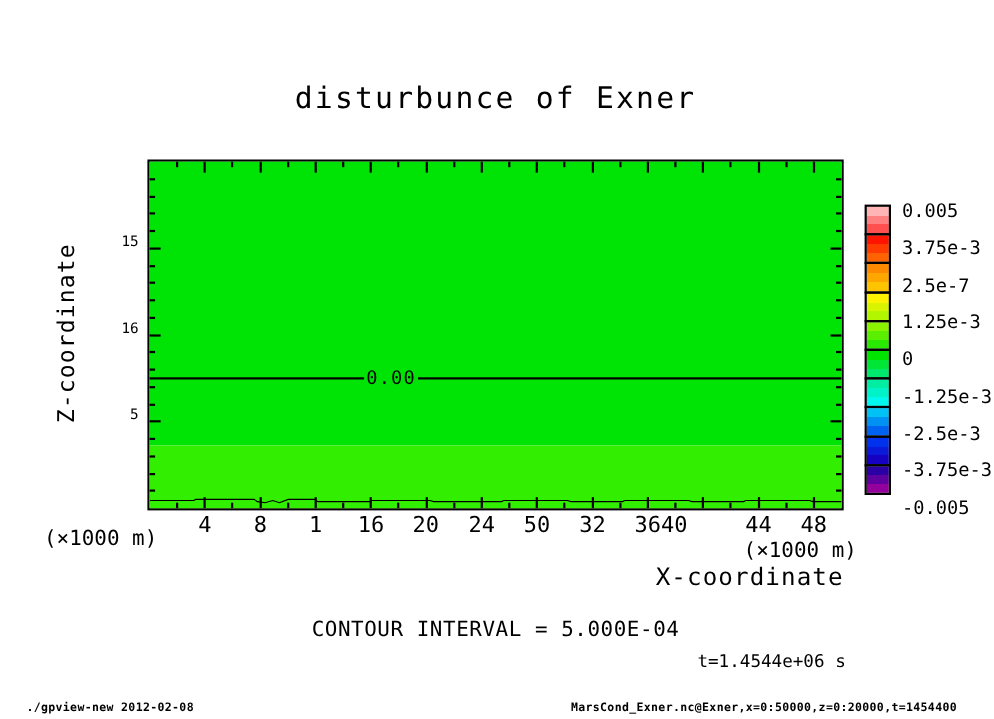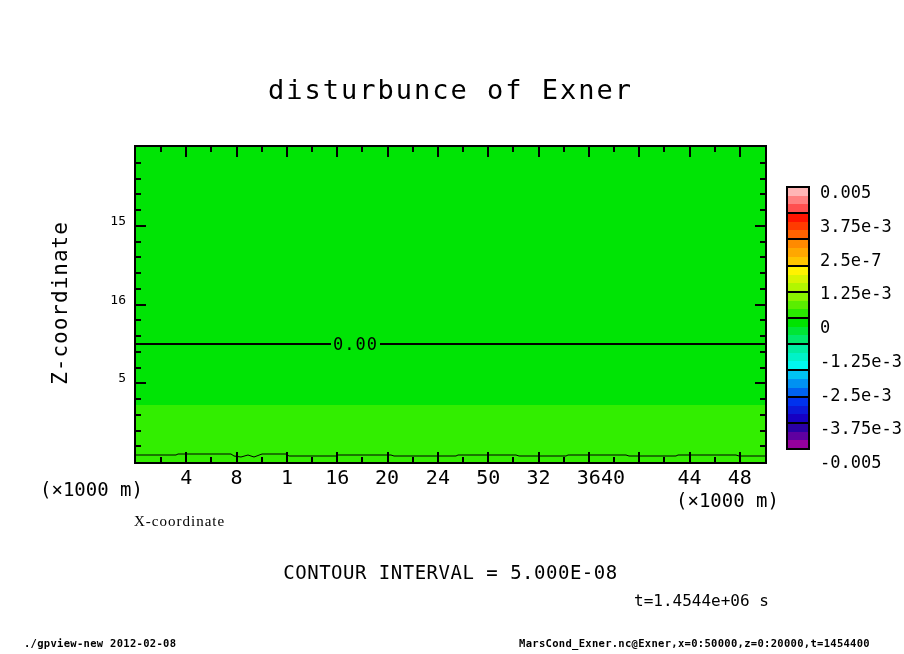--- a/index.html
+++ b/index.html
@@ -11,21 +11,21 @@
   #title{left:134px;top:74px;width:633px;text-align:center;font-size:27px;letter-spacing:2px;white-space:nowrap;}
   #plot{left:134px;top:145px;width:629px;height:315px;border:2px solid #000;}
   .band{position:absolute;left:0;width:629px;}
   .ctr-seg{position:absolute;background:#000;}
   .ctr-label{position:absolute;font-size:17px;letter-spacing:1px;transform:translate(-50%,-50%);white-space:nowrap;}
   .tick{position:absolute;background:#000;}
   .xtick-label{position:absolute;width:44px;text-align:center;font-size:20px;top:465px;}
   .ytick-label{position:absolute;width:52px;text-align:right;font-size:13px;left:74px;}
   #ylabel-wrap{left:44px;top:145px;width:32px;height:315px;display:flex;align-items:center;justify-content:center;}
   #ylabel-wrap span{transform:rotate(-90deg);white-space:nowrap;font-size:21px;letter-spacing:1px;}
-  #xlabel{left:134px;top:513px;width:633px;text-align:left;font-size:15px;letter-spacing:1px;font-family:Liberation Serif, serif;}
+  #xlabel{left:134px;top:513px;width:633px;text-align:right;font-size:22px;letter-spacing:1px;}
   #yunit{left:40px;top:478px;font-size:19px;white-space:nowrap;}
   #xunit{left:676px;top:489px;font-size:19px;white-space:nowrap;}
   #colorbar{left:786px;top:186px;width:24px;}
   .cb-cell{box-sizing:border-box;width:24px;height:28.2px;border:2px solid #000;}
   .cb-cell + .cb-cell{margin-top:-2px;}
   .cb-label{position:absolute;left:820px;height:20px;line-height:20px;font-size:17px;white-space:nowrap;}
   #contour-interval{left:134px;top:561px;width:633px;text-align:center;font-size:19px;letter-spacing:0.5px;white-space:nowrap;}
   #time-note{left:634px;top:591px;font-size:16px;white-space:nowrap;}
   .footer{top:637px;font-size:10.5px;font-weight:bold;letter-spacing:0.3px;white-space:nowrap;}
   #footer-left{left:24px;}
@@ -149,21 +149,21 @@
       <div class="cb-cell" style="background: linear-gradient(rgb(255, 138, 0) 0px, rgb(255, 138, 0) 33.4%, rgb(255, 167, 0) 33.4%, rgb(255, 167, 0) 66.7%, rgb(255, 196, 0) 66.7%, rgb(255, 196, 0) 100%);"></div>
       <div class="cb-cell" style="background: linear-gradient(rgb(255, 242, 0) 0px, rgb(255, 242, 0) 33.4%, rgb(216, 244, 0) 33.4%, rgb(216, 244, 0) 66.7%, rgb(178, 246, 0) 66.7%, rgb(178, 246, 0) 100%);"></div>
       <div class="cb-cell" style="background: linear-gradient(rgb(138, 243, 0) 0px, rgb(138, 243, 0) 33.4%, rgb(90, 238, 0) 33.4%, rgb(90, 238, 0) 66.7%, rgb(42, 233, 0) 66.7%, rgb(42, 233, 0) 100%);"></div>
       <div class="cb-cell" style="background: linear-gradient(rgb(0, 228, 0) 0px, rgb(0, 228, 0) 33.4%, rgb(0, 230, 54) 33.4%, rgb(0, 230, 54) 66.7%, rgb(0, 233, 108) 66.7%, rgb(0, 233, 108) 100%);"></div>
       <div class="cb-cell" style="background: linear-gradient(rgb(0, 237, 162) 0px, rgb(0, 237, 162) 33.4%, rgb(0, 242, 200) 33.4%, rgb(0, 242, 200) 66.7%, rgb(0, 248, 238) 66.7%, rgb(0, 248, 238) 100%);"></div>
       <div class="cb-cell" style="background: linear-gradient(rgb(0, 194, 244) 0px, rgb(0, 194, 244) 33.4%, rgb(0, 146, 242) 33.4%, rgb(0, 146, 242) 66.7%, rgb(0, 98, 240) 66.7%, rgb(0, 98, 240) 100%);"></div>
       <div class="cb-cell" style="background: linear-gradient(rgb(0, 50, 238) 0px, rgb(0, 50, 238) 33.4%, rgb(11, 25, 216) 33.4%, rgb(11, 25, 216) 66.7%, rgb(22, 0, 194) 66.7%, rgb(22, 0, 194) 100%);"></div>
       <div class="cb-cell" style="background: linear-gradient(rgb(42, 0, 164) 0px, rgb(42, 0, 164) 33.4%, rgb(95, 0, 160) 33.4%, rgb(95, 0, 160) 66.7%, rgb(148, 0, 156) 66.7%, rgb(148, 0, 156) 100%);"></div>
     </div>
 
-  <div id="contour-interval" class="abs">CONTOUR INTERVAL = 5.000E-08</div>
+  <div id="contour-interval" class="abs">CONTOUR INTERVAL = 5.000E-04</div>
   <div id="time-note" class="abs">t=1.4544e+06 s</div>
 
   <div id="footer-left" class="abs footer">./gpview-new  2012-02-08</div>
   <div id="footer-right" class="abs footer">MarsCond_Exner.nc@Exner,x=0:50000,z=0:20000,t=1454400</div>
 <div class="xtick-label abs" style="left: 164.32px; position: absolute;">4</div>
     <div class="xtick-label abs" style="left: 214.64px; position: absolute;">8</div>
     <div class="xtick-label abs" style="left: 264.96px; position: absolute;">1</div>
     <div class="xtick-label abs" style="left: 315.28px; position: absolute;">16</div>
     <div class="xtick-label abs" style="left: 365px; position: absolute;">20</div>
     <div class="xtick-label abs" style="left: 415.92px; position: absolute;">24</div>

